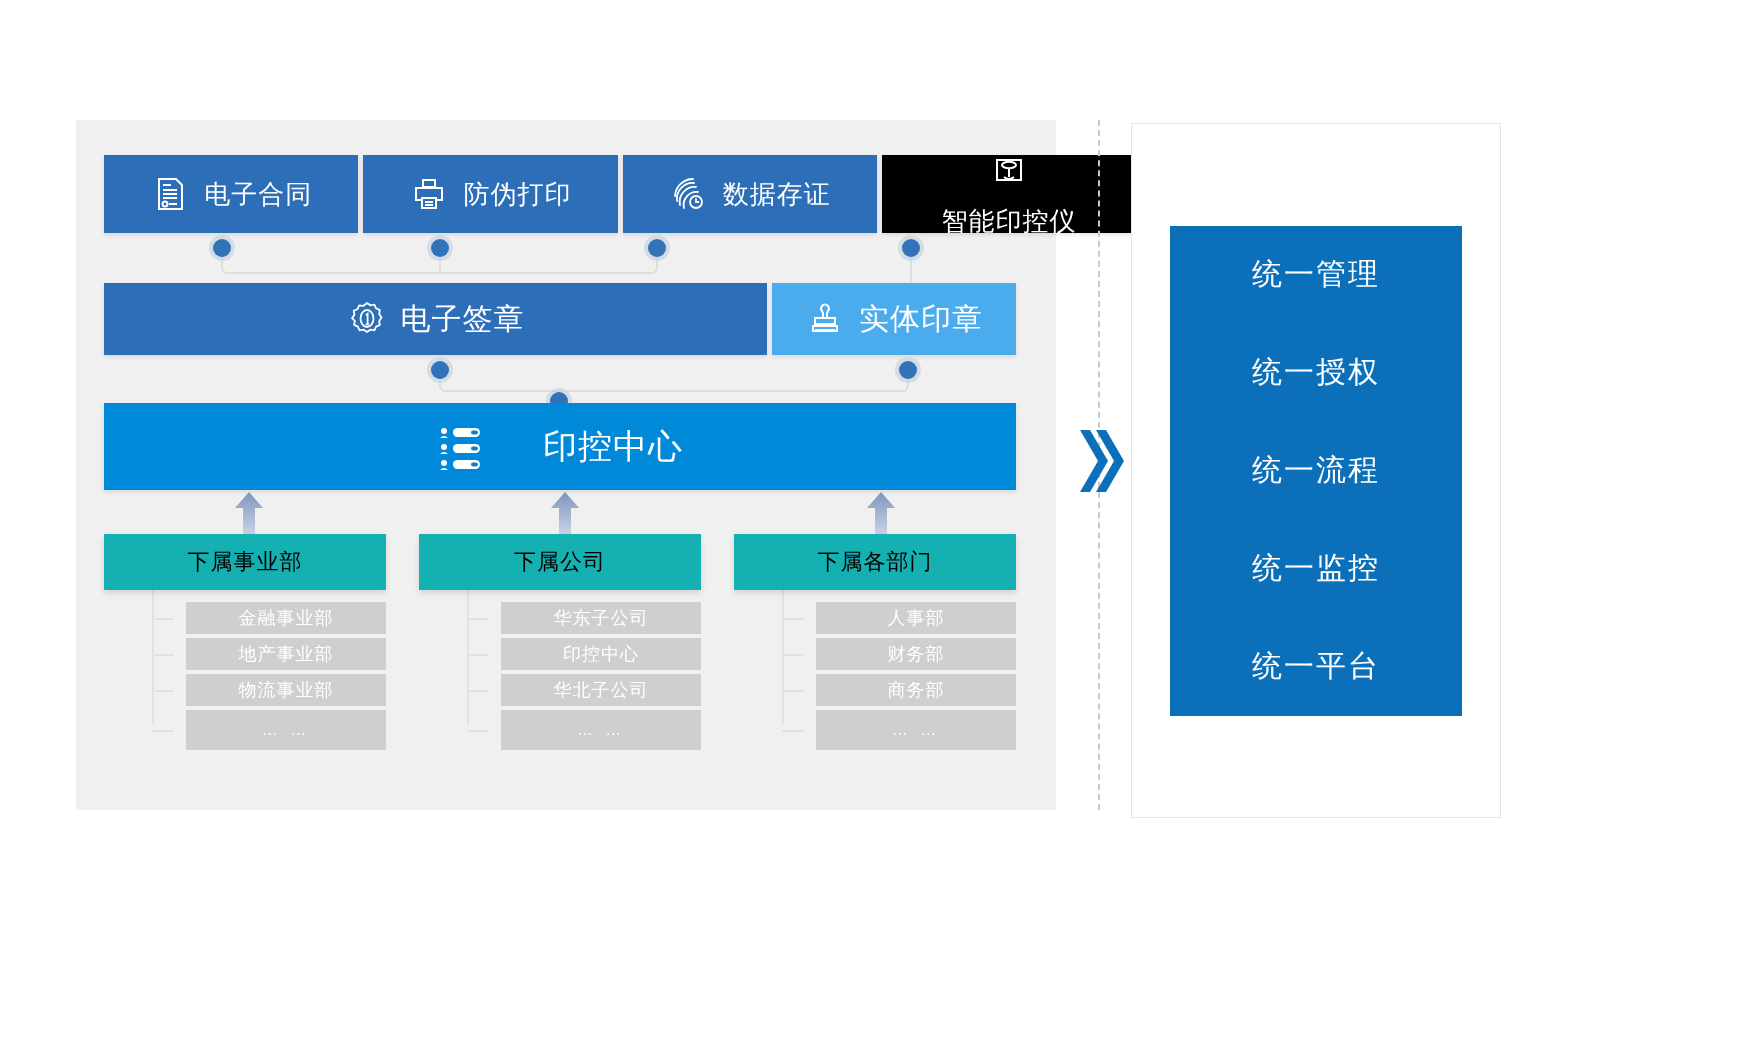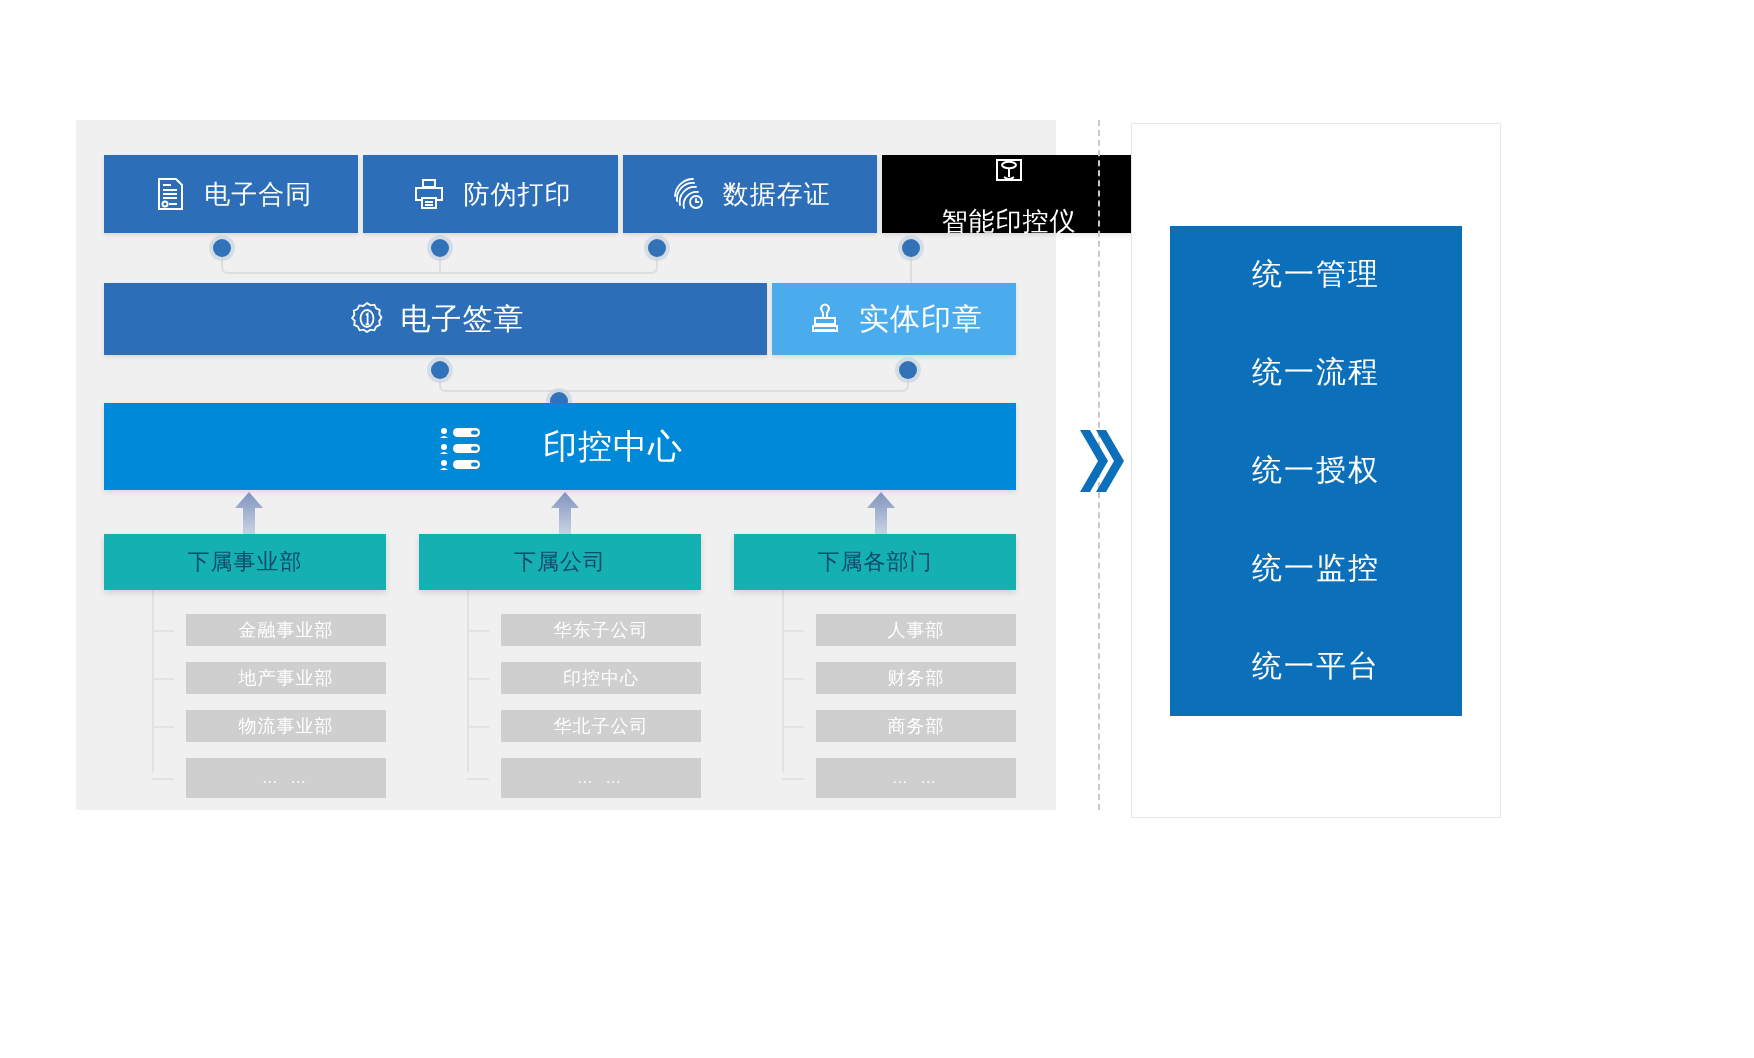--- a/index.html
+++ b/index.html
@@ -118,40 +118,40 @@
     display: flex;
     gap: 33px;
   }
   .orgcol { flex: 1 1 0; position: relative; }
   .org-head {
     height: 56px;
     background: #15b0b2;
     display: flex;
     align-items: center;
     justify-content: center;
-    color: #0c4a6e;
+    color: #000000;
     font-size: 22px;
     letter-spacing: 1px;
     box-shadow: 0 3px 6px rgba(0,0,0,0.12);
     position: relative;
     z-index: 2;
   }
   .org-body { position: relative; padding-top: 8px; }
   .org-spine {
     position: absolute;
     left: 48px;
     top: 0;
     width: 2px;
     bottom: 26px;
     background: #e2e2e2;
   }
   .org-item {
     position: relative;
     margin-left: 82px;
-    margin-top: 16px;
+    margin-top: 4px;
     height: 32px;
     background: #cfcfcf;
     color: #ffffff;
     font-size: 18px;
     display: flex;
     align-items: center;
     justify-content: center;
     letter-spacing: 1px;
   }
   .org-item.ellipsis { height: 40px; font-size: 16px; letter-spacing: 4px; align-items: center; }
@@ -382,17 +382,17 @@
 </div>
 
 <div id="divider"></div>
 <svg id="chevron" viewBox="0 0 46 62">
   <path d="M2 0 L20 31 L2 62 L12 62 L30 31 L12 0 Z" fill="#0c6fba"></path>
   <path d="M18 0 L36 31 L18 62 L28 62 L46 31 L28 0 Z" fill="#0c6fba"></path>
 </svg>
 
 <div id="right-panel">
   <div class="unify-box">统一管理</div>
+  <div class="unify-box">统一授权</div>
   <div class="unify-box">统一流程</div>
-  <div class="unify-box">统一授权</div>
   <div class="unify-box">统一监控</div>
   <div class="unify-box">统一平台</div>
 </div>
 
 </body></html>

